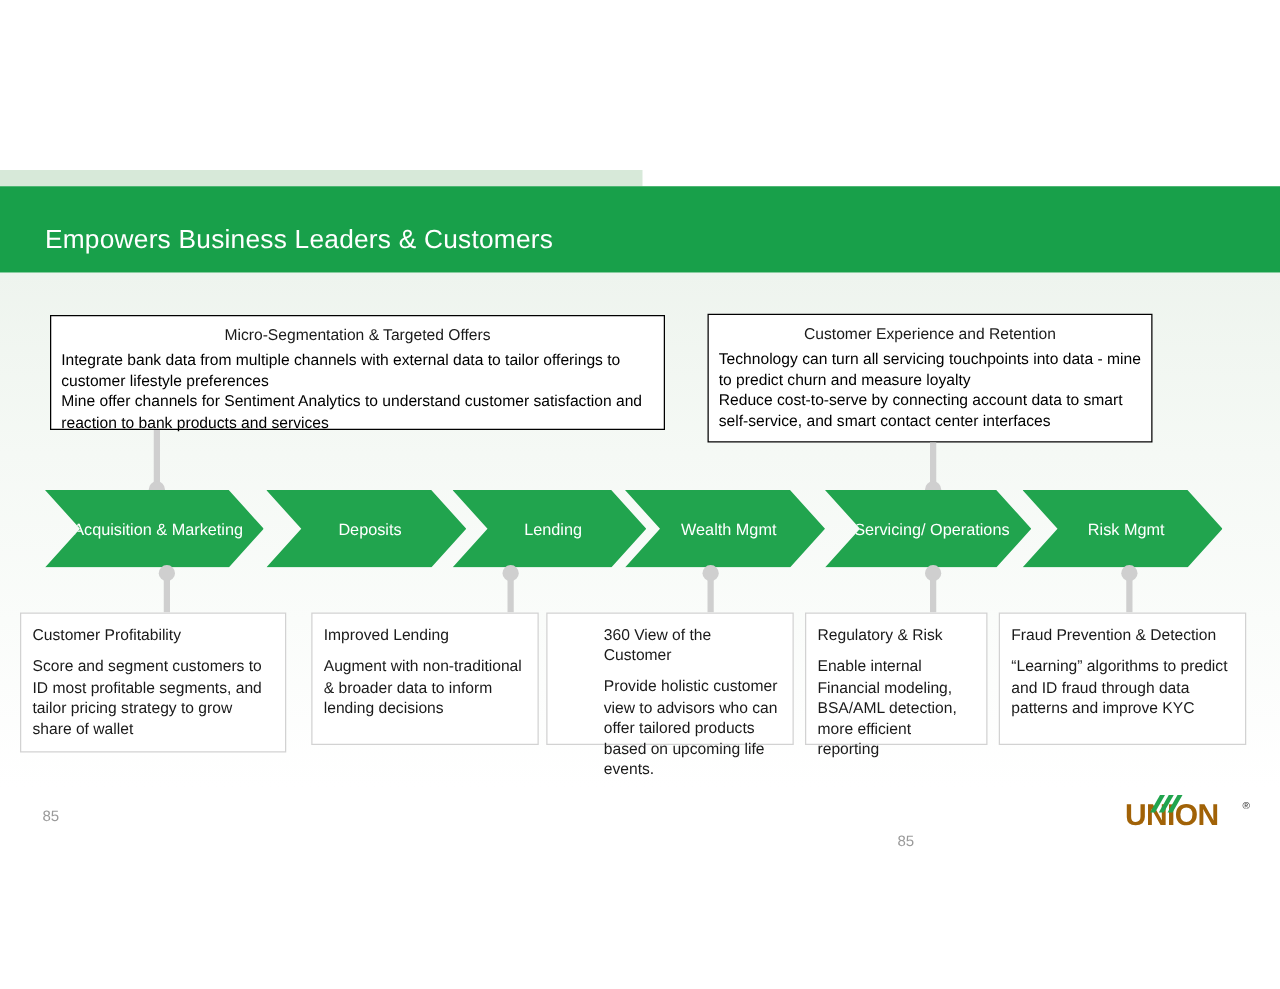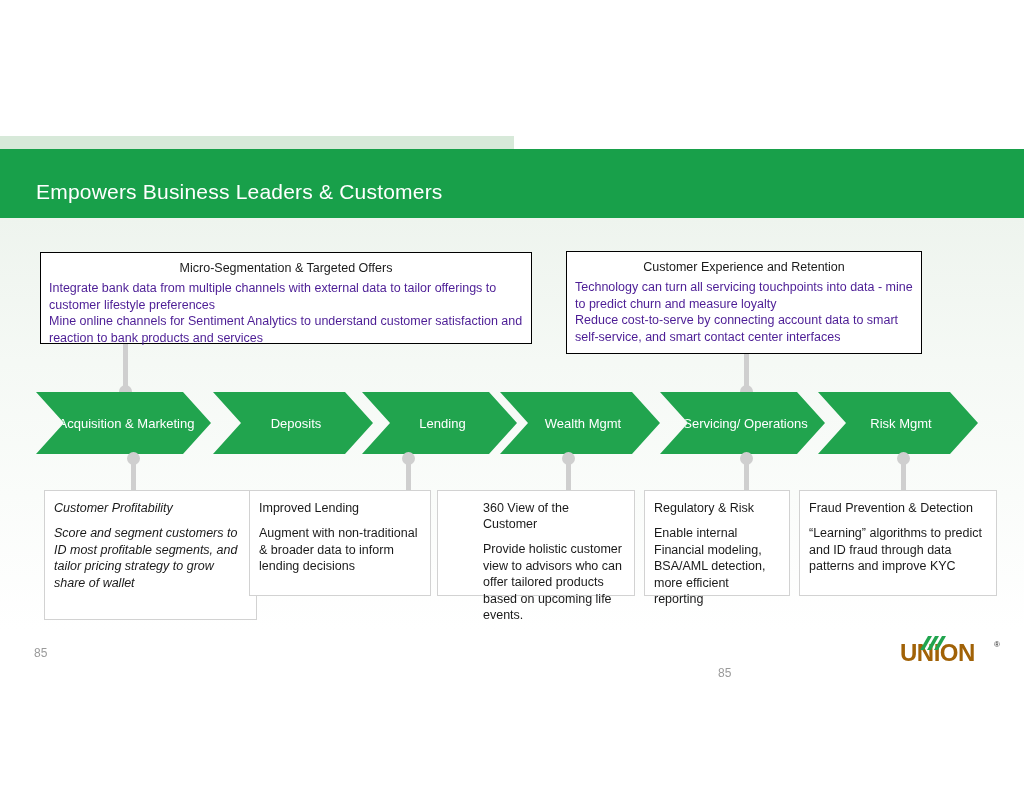--- a/index.html
+++ b/index.html
@@ -72,21 +72,21 @@
   }
   .topbox .hdr {
     text-align: center;
     font-size: 12.5px;
     color: #1a1a1a;
     padding-top: 8px;
     padding-bottom: 5px;
   }
   .topbox .para {
     font-size: 12.5px;
-    color: #4c1d95;
+    color: #000000;
     line-height: 16.5px;
     padding: 0 8px;
   }
   #topbox-left { left: 40px; top: 252px; width: 492px; height: 92px; }
   #topbox-right { left: 566px; top: 251px; width: 356px; height: 103px; }
 
   
   .connector {
     position: absolute;
     background: #cfcfcf;
@@ -201,21 +201,21 @@
   <div class="body-bg"></div>
 
   <div class="title-accent"></div>
   <div class="title-band">
     <div class="line line2">Empowers Business Leaders &amp; Customers</div>
   </div>
 
   <div class="topbox" id="topbox-left">
     <div class="hdr">Micro-Segmentation &amp; Targeted Offers</div>
     <div class="para">Integrate bank data from multiple channels with external data to tailor offerings to customer lifestyle preferences</div>
-    <div class="para">Mine online channels for Sentiment Analytics to understand customer satisfaction and reaction to bank products and services</div>
+    <div class="para">Mine offer channels for Sentiment Analytics to understand customer satisfaction and reaction to bank products and services</div>
   </div>
 
   <div class="topbox" id="topbox-right">
     <div class="hdr">Customer  Experience and Retention</div>
     <div class="para">Technology can turn all servicing touchpoints into data - mine to predict churn and measure loyalty</div>
     <div class="para">Reduce cost-to-serve by connecting account data to smart self-service, and smart contact center interfaces</div>
   </div>
 
   <div class="connector" style="left:123px; top:344px; height:48px;"></div>
   <div class="dot" style="left:119px; top:385px;"></div>
@@ -252,21 +252,21 @@
 
   <div class="connector" style="left:566px; top:454px; height:36px;"></div>
   <div class="dot" style="left:562px; top:452px;"></div>
 
   <div class="connector" style="left:744px; top:454px; height:36px;"></div>
   <div class="dot" style="left:740px; top:452px;"></div>
 
   <div class="connector" style="left:901px; top:454px; height:36px;"></div>
   <div class="dot" style="left:897px; top:452px;"></div>
 
-  <div class="botbox" style="left:44px; width:213px; height:130px;font-style:italic;">
+  <div class="botbox" style="left:16px; width:213px; height:112px;">
     <div class="bhdr">Customer Profitability</div>
     <div class="bbody">Score and segment customers to ID most profitable segments, and tailor pricing strategy to grow share of wallet</div>
   </div>
 
   <div class="botbox" style="left:249px; width:182px; height:106px;">
     <div class="bhdr">Improved Lending</div>
     <div class="bbody">Augment  with non-traditional &amp; broader data to inform lending decisions</div>
   </div>
 
   <div class="botbox" style="left:437px; width:198px; height:106px;padding-left:45px;">

